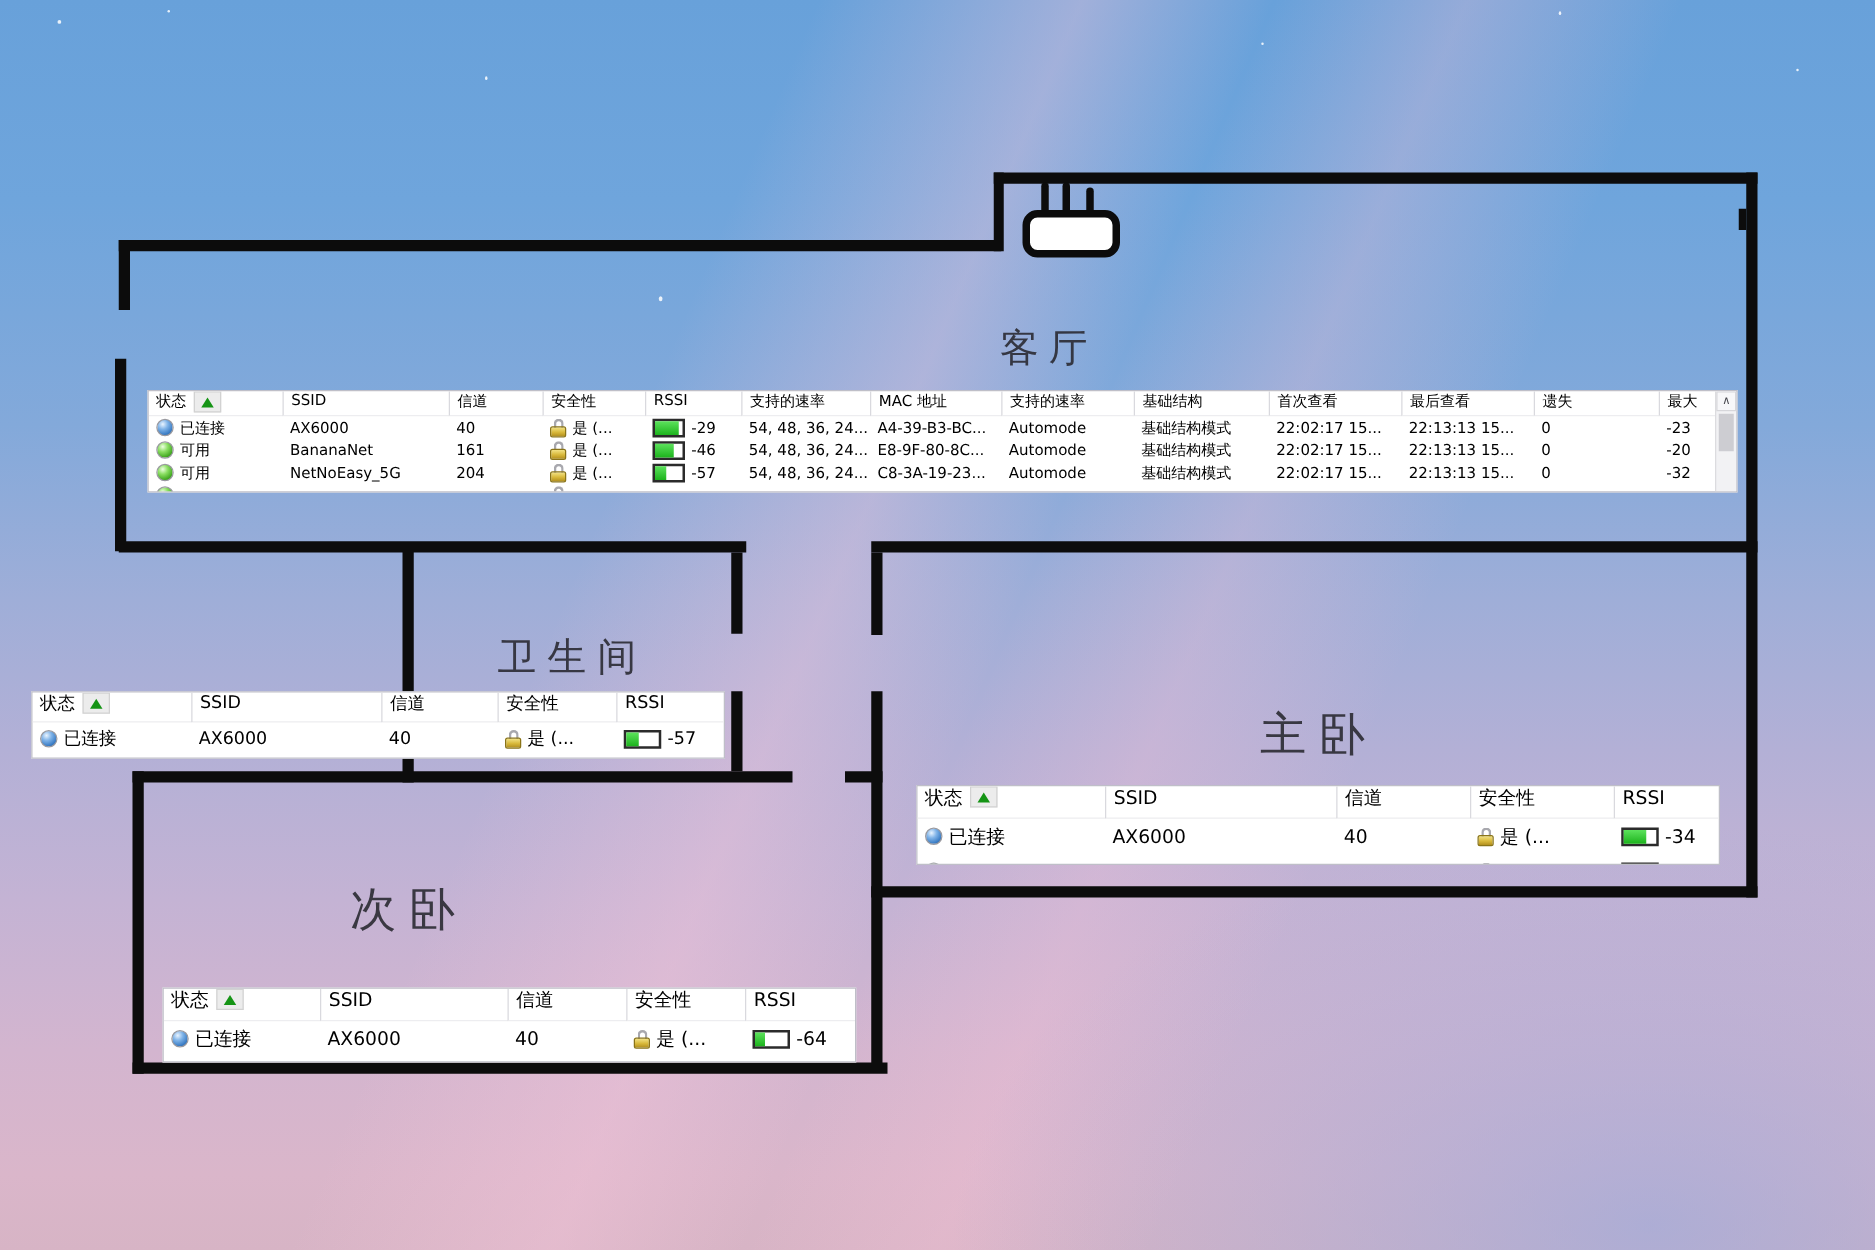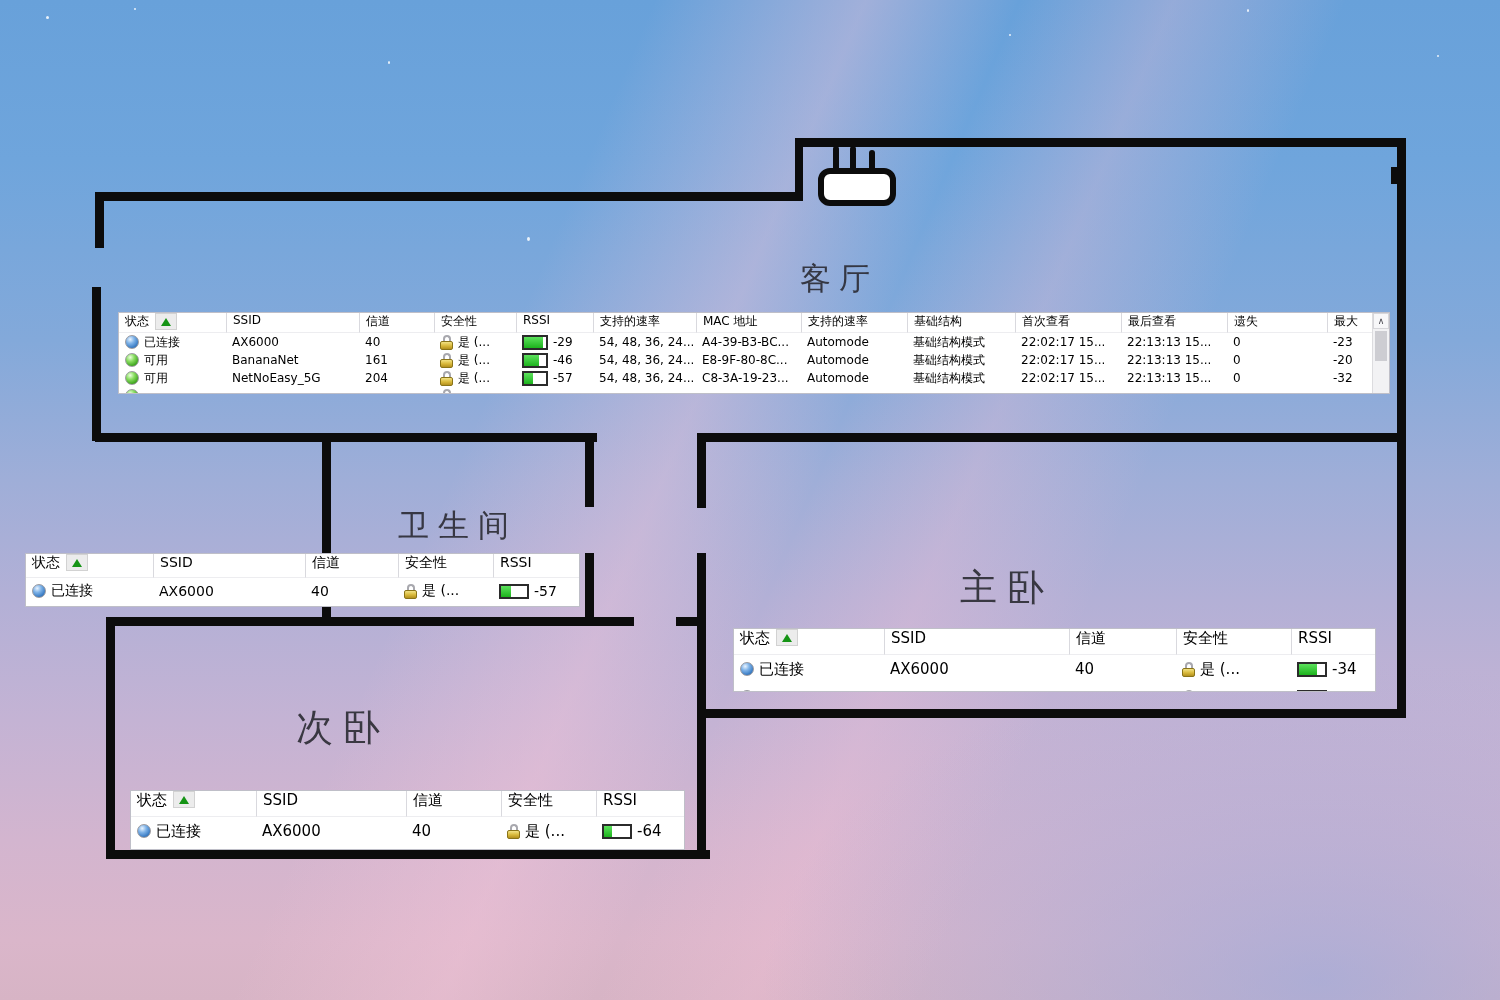--- a/index.html
+++ b/index.html
@@ -86,22 +86,22 @@
 <div class="wall" style="left:106px;top:850px;width:604px;height:9px;"></div>
 <div class="wall" style="left:697px;top:709px;width:709px;height:9px;"></div>
 
 <div class="antenna" style="left:833px;top:146px;height:28px;"></div>
 <div class="antenna" style="left:850px;top:146px;height:28px;"></div>
 <div class="antenna" style="left:869px;top:150px;height:24px;"></div>
 <div class="router-body" style="left:818px;top:168px;width:66px;height:26px;"></div>
 
 <div class="room-label" style="left:800px;top:258px;font-size:31px;letter-spacing:8px;">客厅</div>
 <div class="room-label" style="left:398px;top:505px;font-size:31px;letter-spacing:9px;">卫生间</div>
-<div class="room-label" style="left:960px;top:563px;font-size:37px;letter-spacing:10px;">主卧</div>
-<div class="room-label" style="left:296px;top:703px;font-size:37px;letter-spacing:10px;">次卧</div>
+<div class="room-label" style="left:1008px;top:563px;font-size:37px;letter-spacing:10px;">主卧</div>
+<div class="room-label" style="left:280px;top:703px;font-size:37px;letter-spacing:10px;">次卧</div>
 
 <div class="wt" style="left:118px;top:312px;width:1272px;height:82px;font-size:12px;">
   <div class="wt-grid" style="width:1256px;grid-template-columns:107px 133px 75px 82px 77px 103px 105px 106px 108px 106px 106px 100px 48px;grid-template-rows:20px 18px 18px 18px 18px;">
 
     <div class="hcell first">
         <span>状态</span>
         <span class="tri-box">
           <span class="tri"></span>
         </span>
       </div>

